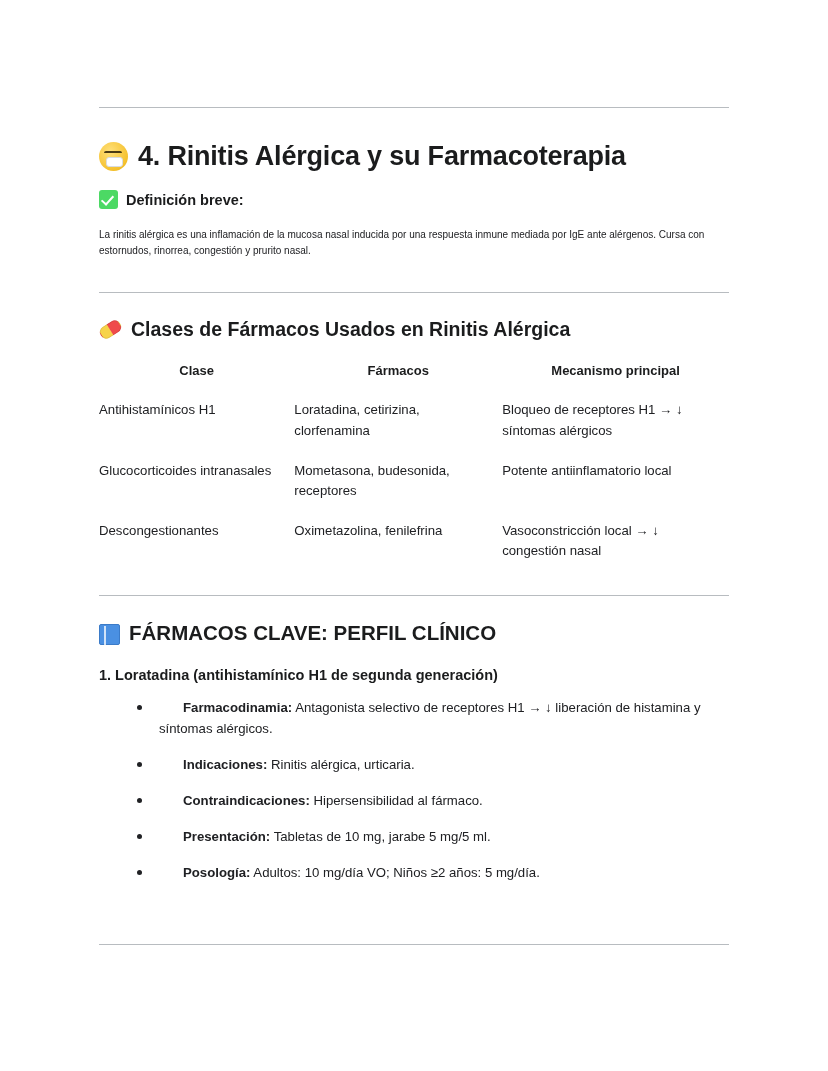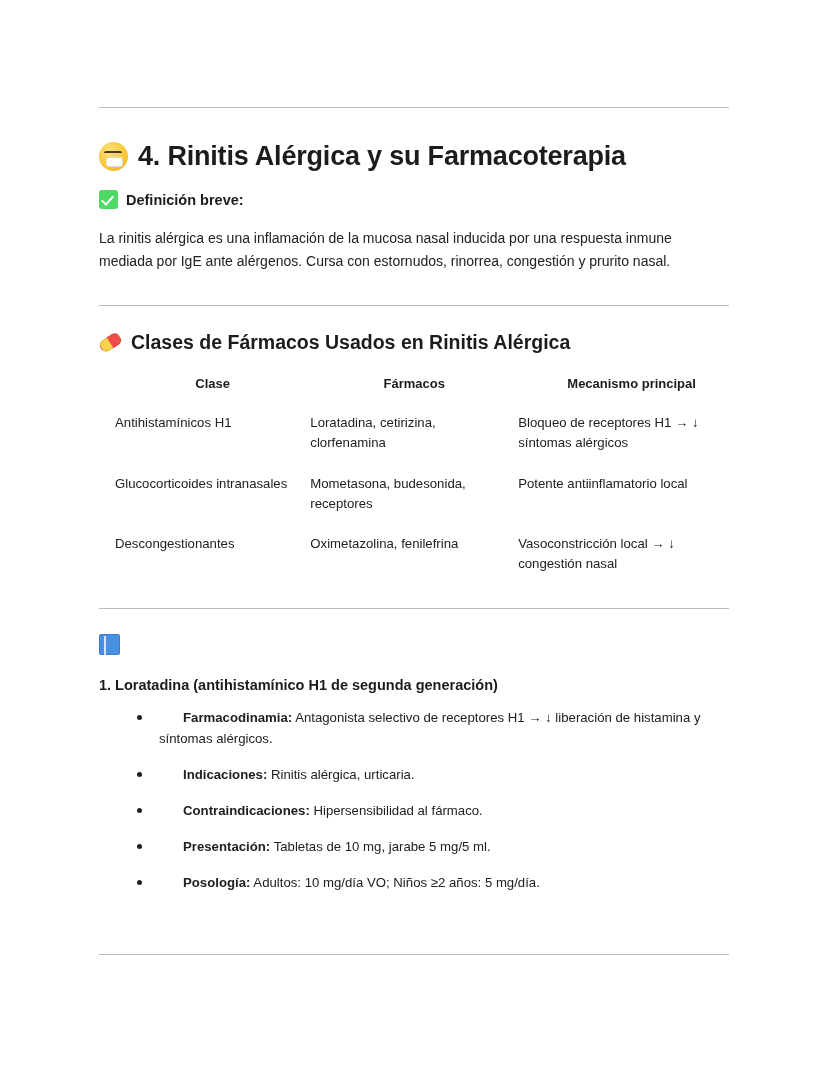--- a/index.html
+++ b/index.html
@@ -101,21 +101,21 @@
   .subhead {
     display: flex;
     align-items: center;
     gap: 8px;
     font-size: 14.5px;
     font-weight: bold;
     color: #1b1c1d;
   }
   .body-text {
     margin-top: 18px;
-    font-size: 14px;
+    font-size: 10px;
     line-height: 1.62;
     color: #202124;
     max-width: 620px;
   }
 
   
   .section-head {
     display: flex;
     align-items: flex-end;
     gap: 9px;
@@ -127,21 +127,20 @@
   .section-head.big {
     font-size: 20.5px;
   }
 
   
   table.drug-table {
     width: 100%;
     border-collapse: collapse;
     margin-top: 15px;
     font-size: 13.2px;
-    margin-left: 16px;
   }
   table.drug-table th {
     font-size: 13px;
     font-weight: bold;
     text-align: center;
     padding: 7px 6px 12px 6px;
     color: #1b1c1d;
   }
   table.drug-table td {
     vertical-align: top;
@@ -241,20 +240,21 @@
         <td>Oximetazolina, fenilefrina</td>
         <td>Vasoconstricción local → ↓ congestión nasal</td>
       </tr>
     </tbody>
   </table>
 
   <hr class="rule rule-classes">
 
   <div class="section-head big">
     <span class="emoji-book"></span>
+    <span>FÁRMACOS CLAVE: PERFIL CLÍNICO</span>
   </div>
 
   <div class="num-head">1. Loratadina (antihistamínico H1 de segunda generación)</div>
 
   <ul class="bullets">
     <li>
       <b>Farmacodinamia:</b><span> Antagonista selectivo de receptores H1 → ↓ liberación de histamina y síntomas alérgicos.</span>
     </li>
     <li>
       <b>Indicaciones:</b><span> Rinitis alérgica, urticaria.</span>

